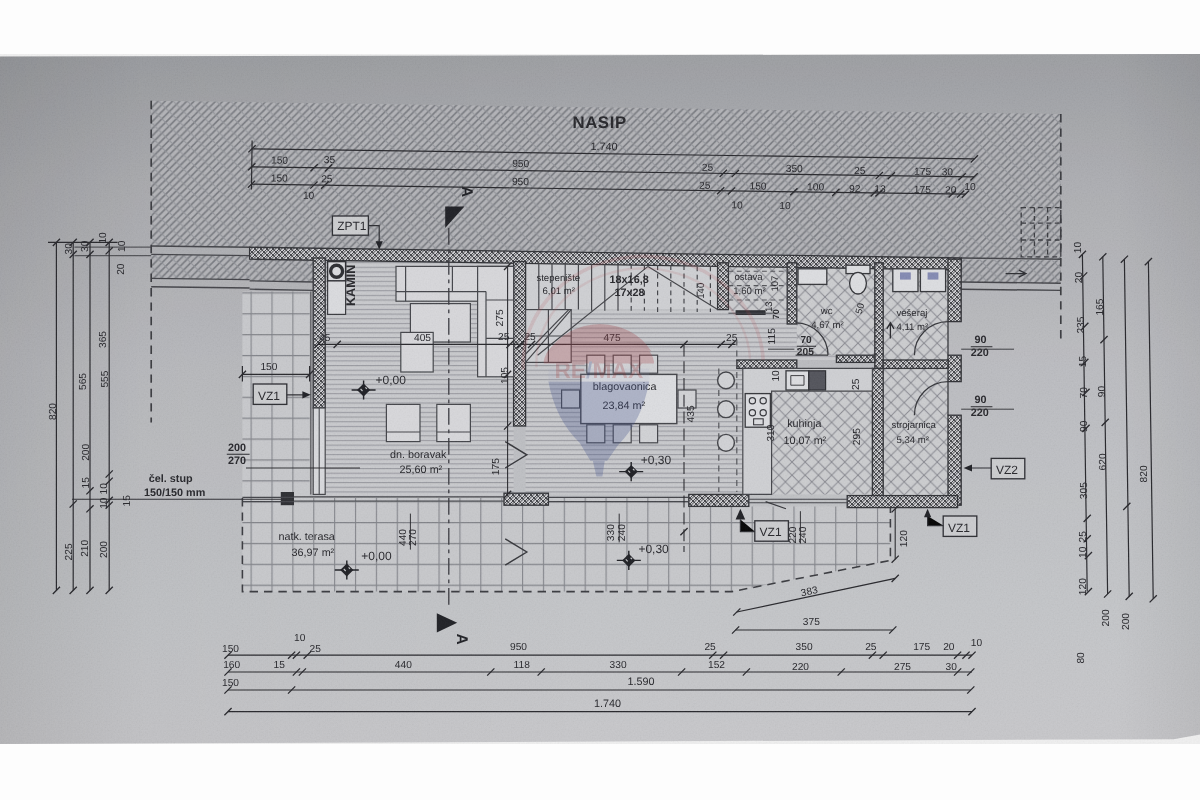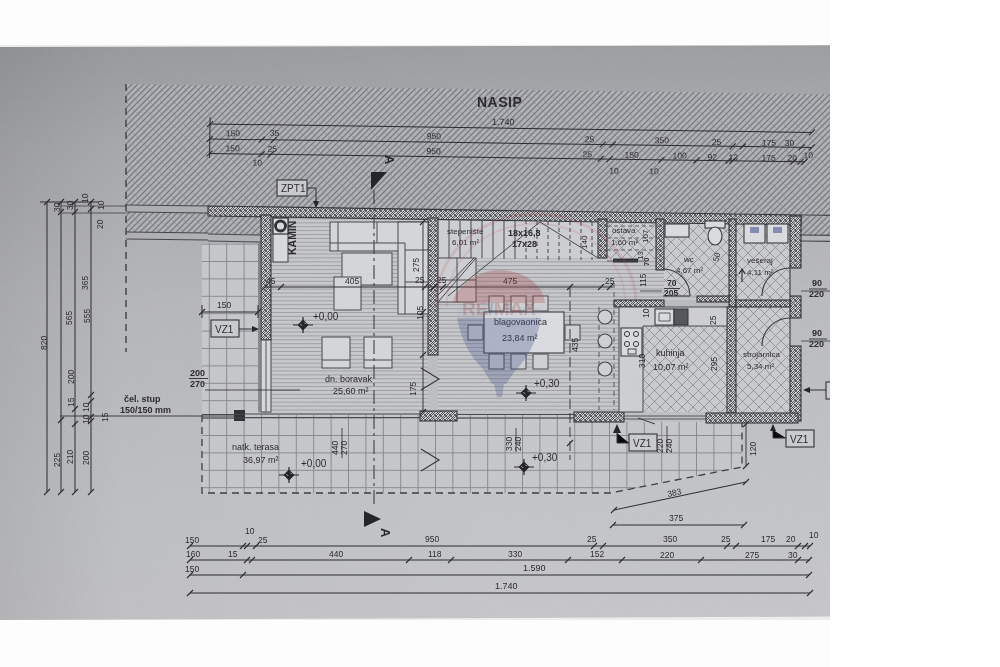--- a/index.html
+++ b/index.html
@@ -1,16 +1,16 @@
 <!DOCTYPE html>
 <html><head>
 <meta charset="utf-8">
 <style>
 html,body{margin:0;padding:0;background:#fff;}
-#page{width:830px;height:667px;position:relative;overflow:hidden;background:#7dd3fc;font-family:"Liberation Sans",sans-serif;}
+#page{width:1000px;height:667px;position:relative;overflow:hidden;background:#7dd3fc;font-family:"Liberation Sans",sans-serif;}
 svg{display:block;}
 </style>
 </head>
 <body>
 <div id="page">
 <svg width="1000" height="667" viewBox="0 0 1000 667" font-family="Liberation Sans, sans-serif" style="filter:blur(0.38px)">
 <defs>
 <linearGradient id="paper" x1="0" y1="0" x2="0" y2="1">
  <stop offset="0" stop-color="#a4a6aa"></stop>
  <stop offset="0.18" stop-color="#b5b6ba"></stop>

